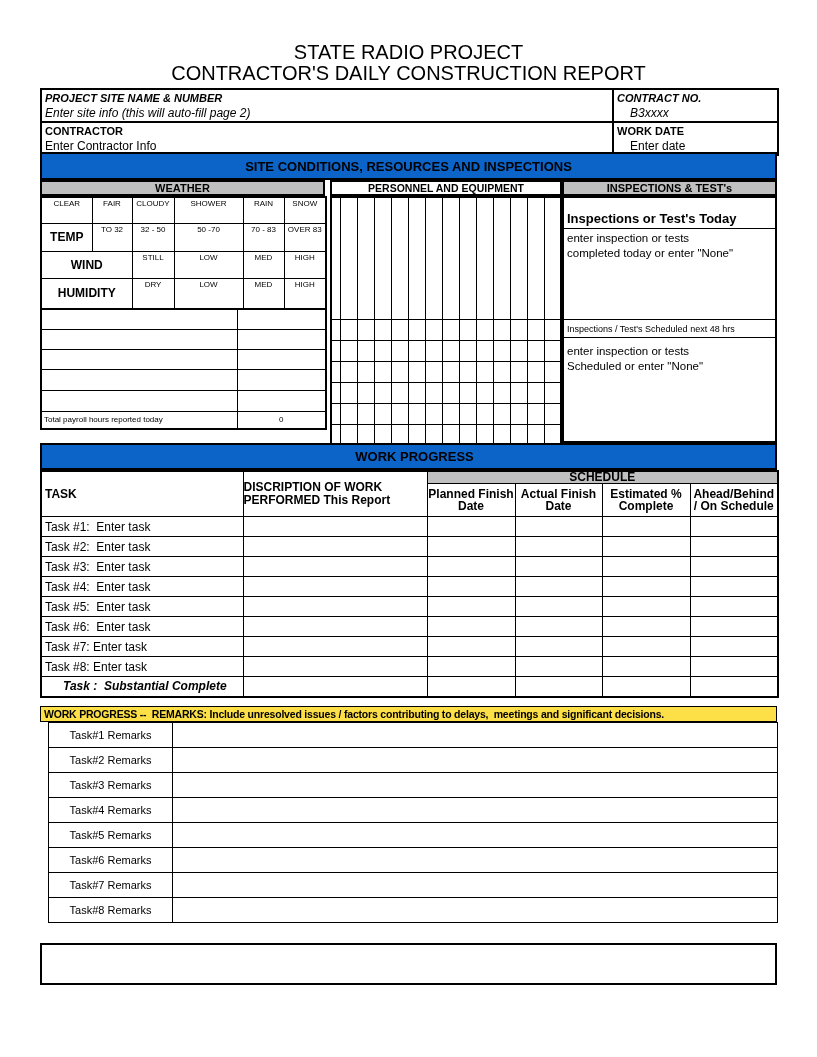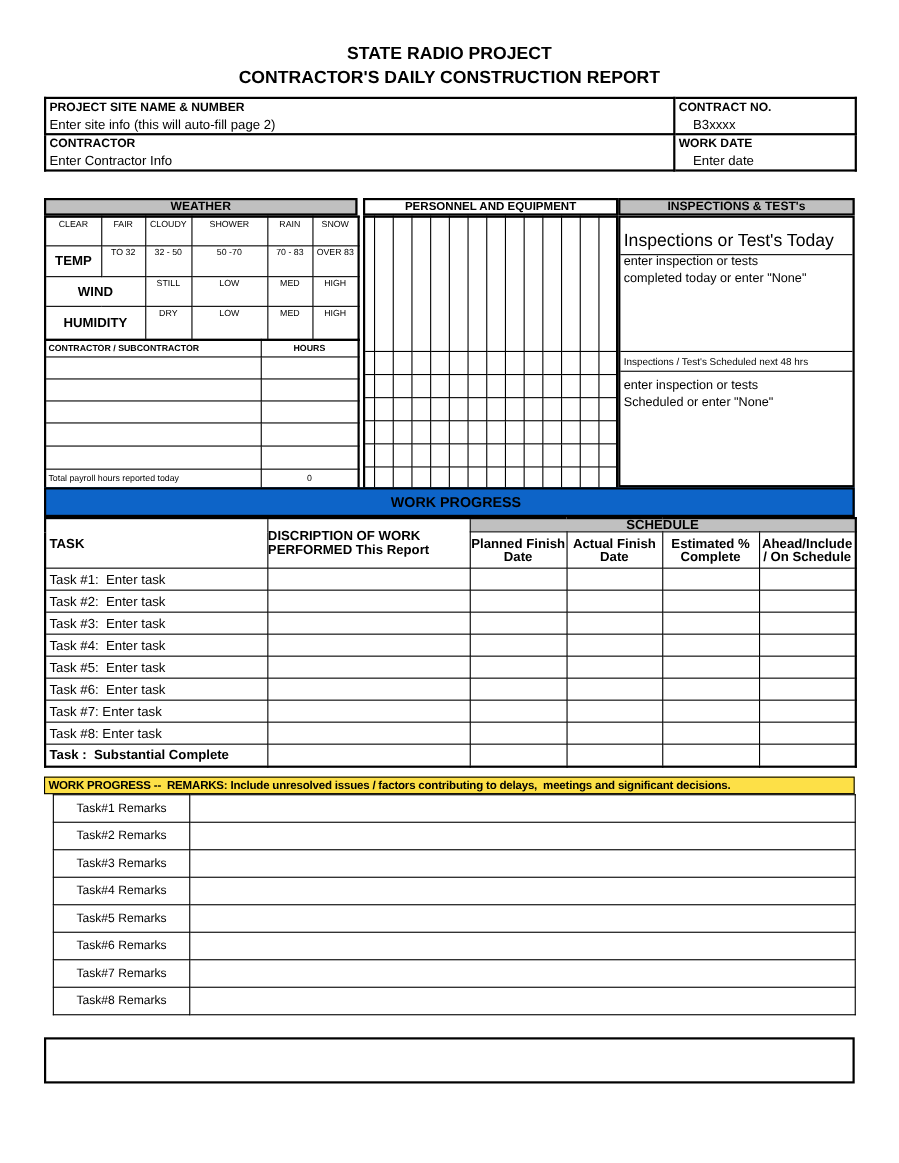--- a/index.html
+++ b/index.html
@@ -1,20 +1,20 @@
 <!DOCTYPE html>
 <html><head>
 <meta charset="utf-8">
 <style>
   * { box-sizing: border-box; margin: 0; padding: 0; }
   body { background: #fff; font-family: "Liberation Sans", sans-serif; color: #000; }
   .page { position: relative; width: 817px; height: 1057px; background: #fff; overflow: hidden; }
   .abs { position: absolute; }
 
-  .title-line { left: 40px; width: 737px; text-align: center; font-weight: bold; font-size: 16px; }
+  .title-line { left: 40px; width: 737px; text-align: center; font-weight: normal; font-size: 20px; }
 
   
   table { border-collapse: collapse; table-layout: fixed; }
   td { border: 1px solid #000; padding: 0; overflow: hidden; }
   .thick { border: 2px solid #000; }
 
   
   .info-table { width: 737px; }
   .info-table td { border: 2px solid #000; vertical-align: top; }
   .fld-label { font-weight: bold; font-size: 11px; padding: 1px 0 0 3px; line-height: 14px; }
@@ -45,41 +45,41 @@
   .contr-head-right { font-weight: bold; text-align: center; }
   .total-label { font-size: 12px; padding-left: 2px; }
   .total-value { font-size: 12px; text-align: center; }
 
   
   .pgrid { width: 232px; border: 2px solid #000; }
 
   
   .insp-panel { border: 2px solid #000; background: #fff; }
   .insp-today-label { position: absolute; left: 0; top: 13px; width: 100%; border-bottom: 1px solid #000;
-            font-weight: normal; font-size: 16px; padding: 0 16px 2px 3px; }
+            font-weight: bold; font-size: 13px; padding: 0 16px 2px 3px; }
   .insp-today-text { position: absolute; left: 3px; top: 33px; width: 204px; font-size: 11.5px;
             line-height: 15px; white-space: pre-line; }
   .insp-divider { position: absolute; left: 0; top: 121px; width: 100%; border-top: 1px solid #000; }
   .insp-sched-label { position: absolute; left: 0; top: 122px; width: 100%; border-bottom: 1px solid #000;
             font-size: 9px; padding: 4px 0 3px 3px; }
   .insp-sched-text { position: absolute; left: 3px; top: 146px; width: 204px; font-size: 11.5px;
             line-height: 15px; white-space: pre-line; }
 
   
   .wp-table { width: 737px; }
   .wp-table td { font-size: 12px; }
   .wp-task-h { font-weight: bold; font-size: 11.5px; vertical-align: middle; padding-left: 3px; }
   .wp-desc-h { font-weight: bold; font-size: 10.5px; text-align: left; vertical-align: middle;
             white-space: pre-line; line-height: 13px; }
   .wp-sched-h { background: #C0C0C0; font-weight: bold; font-size: 11px; text-align: center;
             line-height: 11px; }
   .wp-sub-h { font-weight: bold; font-size: 10.5px; text-align: center; vertical-align: middle;
             white-space: pre-line; line-height: 12px; }
   .wp-task-label { white-space: pre; padding-left: 3px; vertical-align: middle; }
-  .wp-substantial { font-weight: bold; font-size: 12.5px; white-space: pre; padding-left: 3px; vertical-align: middle; }
+  .wp-substantial { font-weight: bold; font-size: 12.5px; white-space: pre; padding-left: 21px; vertical-align: middle; font-style: italic; }
 
   
   .remarks-table { width: 729px; }
   .remarks-table td { font-size: 11px; }
   .rem-label { text-align: center; vertical-align: middle; white-space: pre; }
 
   .bottom-box { border: 2px solid #000; background: #fff; }
 </style>
 </head>
 <body>
@@ -89,21 +89,21 @@
   <div class="abs title-line" style="top:41px;">STATE RADIO PROJECT</div>
   <div class="abs title-line" style="top:62px;">CONTRACTOR'S DAILY CONSTRUCTION REPORT</div>
 
   <div class="abs" style="left:40px; top:88px;">
     <table class="info-table">
       <colgroup>
           <col style="width:572px">
           <col style="width:165px">
         </colgroup>
       <tbody>
-          <tr style="height:33px;">
+          <tr style="height:33px;font-style:italic;">
         <td>
           <div class="fld-label">PROJECT SITE NAME &amp; NUMBER</div>
           <div class="fld-value">Enter site info (this will auto-fill page 2)</div>
         </td>
         <td>
           <div class="fld-label">CONTRACT NO.</div>
           <div class="fld-value indent">B3xxxx</div>
         </td>
       </tr>
       <tr style="height:31px;">
@@ -113,20 +113,21 @@
         </td>
         <td>
           <div class="fld-label">WORK DATE</div>
           <div class="fld-value indent">Enter date</div>
         </td>
       </tr>
     </tbody>
       </table>
   </div>
 
+  <div class="abs banner banner-blue" style="top:152px; height:28px;">SITE CONDITIONS, RESOURCES AND INSPECTIONS</div>
 
   <div class="abs sec-header" style="left:330px; top:180px; width:232px; height:16px; font-size:10.5px;">PERSONNEL AND EQUIPMENT</div>
   <div class="abs sec-header gray" style="left:40px; top:180px; width:285px; height:16px;">WEATHER</div>
   <div class="abs sec-header gray" style="left:562px; top:180px; width:215px; height:16px;">INSPECTIONS &amp; TEST's</div>
 
   <div class="abs" style="left:40px; top:196px;">
     <table class="weather-table thick">
       <colgroup>
         <col style="width:51px">
           <col style="width:40px">
@@ -170,24 +171,20 @@
       </table>
   </div>
 
   <div class="abs" style="left:40px; top:308px;">
     <table class="contr-table thick">
       <colgroup>
           <col style="width:196px">
           <col style="width:89px">
         </colgroup>
       <tbody>
-          <tr style="height:15px;">
-        <td class="contr-head-left">CONTRACTOR / SUBCONTRACTOR</td>
-        <td class="contr-head-right">HOURS</td>
-      </tr>
       <tr style="height:20px;">
             <td></td>
             <td></td>
           </tr>
       <tr style="height:20px;">
             <td></td>
             <td></td>
           </tr>
       <tr style="height:20px;">
             <td></td>
@@ -373,21 +370,21 @@
 PERFORMED  This Report</td>
         <td class="wp-sched-h" colspan="4">SCHEDULE</td>
       </tr>
       <tr style="height:33px;">
         <td class="wp-sub-h">Planned Finish
 Date</td>
         <td class="wp-sub-h">Actual Finish
 Date</td>
         <td class="wp-sub-h">Estimated %
 Complete</td>
-        <td class="wp-sub-h">Ahead/Include
+        <td class="wp-sub-h">Ahead/Behind
 / On Schedule</td>
       </tr>
       <tr style="height:20px;">
         <td class="wp-task-label">Task #1:  Enter task</td>
         <td></td>
             <td></td>
         <td></td>
             <td></td>
         <td></td>
       </tr>

